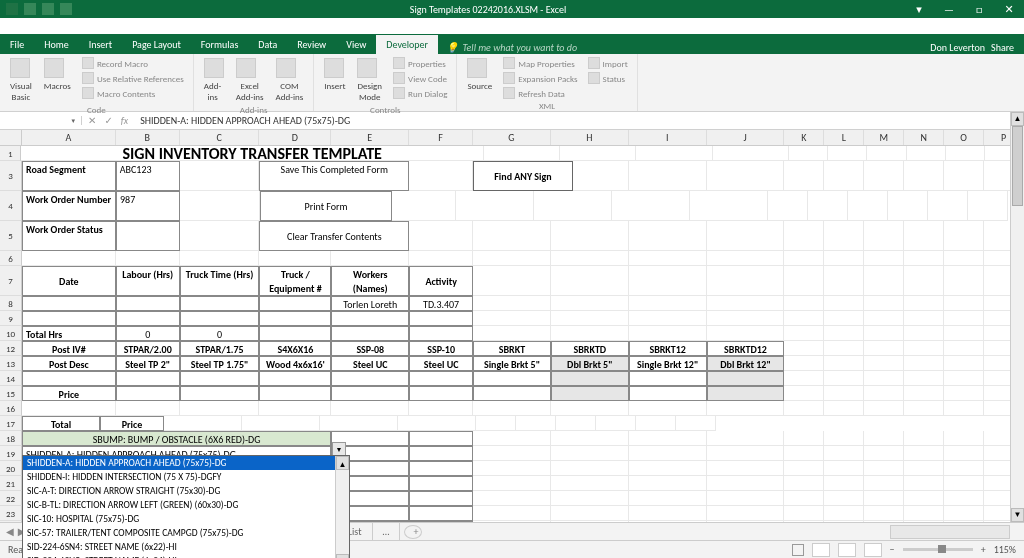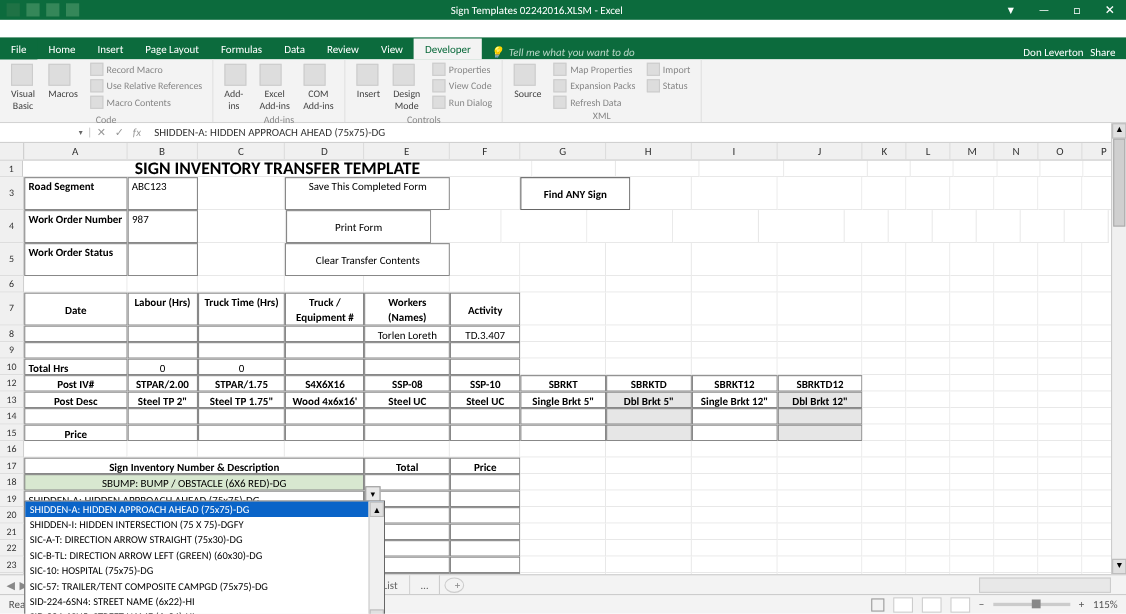--- a/index.html
+++ b/index.html
@@ -550,21 +550,20 @@
         <div class="cell cK"></div>
         <div class="cell cL"></div>
         <div class="cell cM"></div>
         <div class="cell cN"></div>
         <div class="cell cO"></div>
         <div class="cell cP"></div>
     </div>
 
     <div class="row">
         <div class="rh">17</div>
-      <div class="cell b-all bold center" style="width:310px">Sign Inventory Number &amp; Description</div>
       <div class="cell cE b-all bold center">Total</div>
       <div class="cell cF b-all bold center">Price</div>
       <div class="cell cG"></div>
         <div class="cell cH"></div>
         <div class="cell cI"></div>
         <div class="cell cJ"></div>
         <div class="cell cK"></div>
         <div class="cell cL"></div>
         <div class="cell cM"></div>
         <div class="cell cN"></div>

